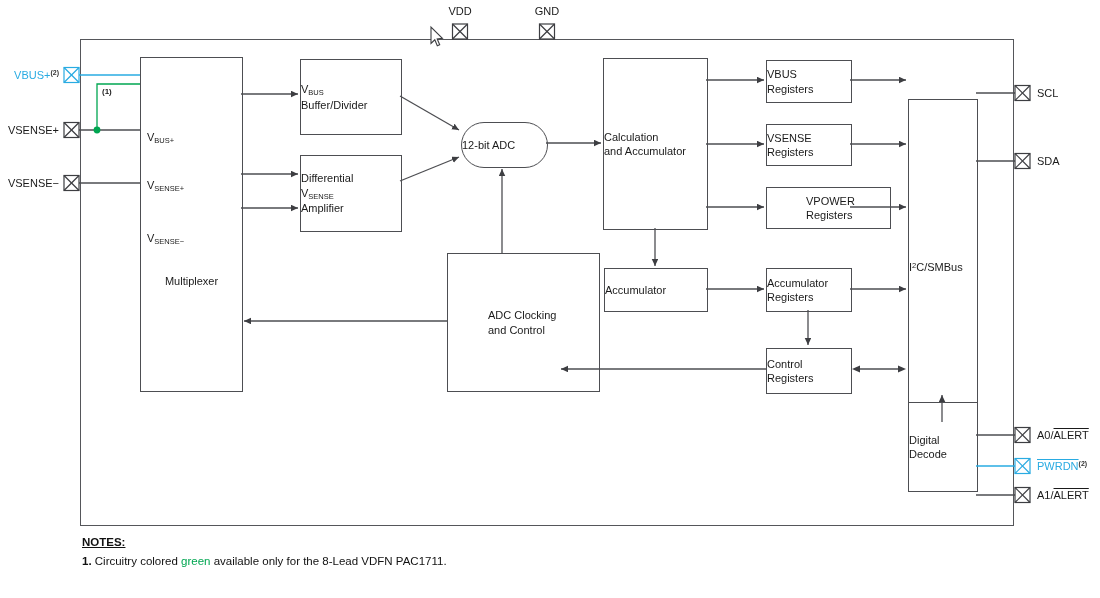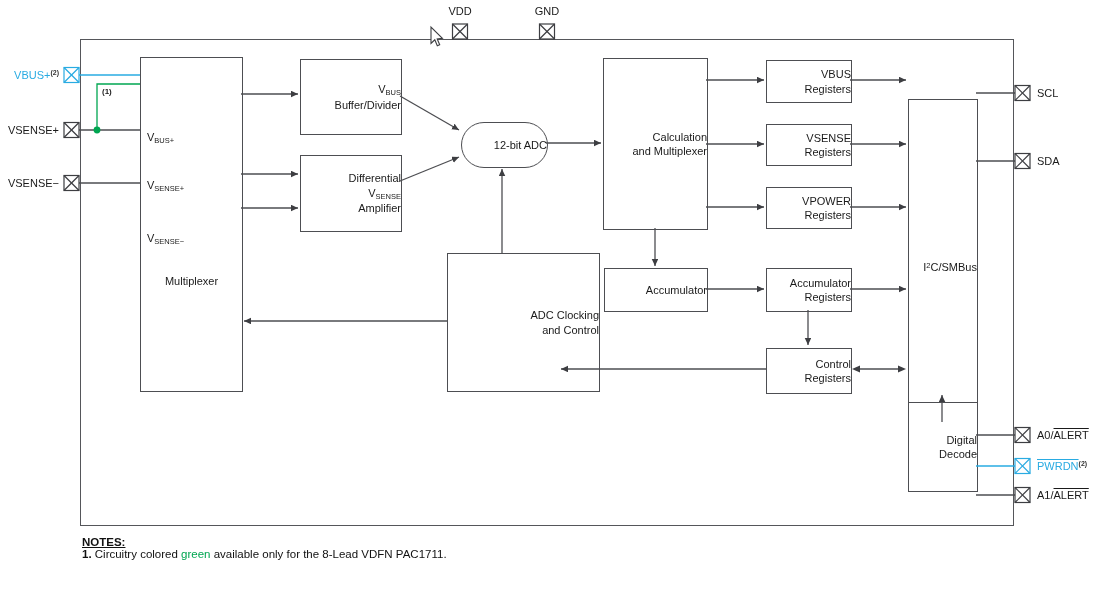--- a/index.html
+++ b/index.html
@@ -1,35 +1,35 @@
 <!DOCTYPE html>
 <html><head>
 <meta charset="utf-8">
 <style>
   html,body {margin:0; padding:0; background:#ffffff;}
   body {font-family:"Liberation Sans", sans-serif; color:#1a1a1a;}
   .stage {position:relative; width:1100px; height:598px; background:#fff; overflow:hidden;}
   .chip {position:absolute; border:1.4px solid #55565a; background:transparent;}
   .block {position:absolute; border:1.4px solid #4d4e52; background:#fff;
-          display:flex; flex-direction:column; align-items:flex-end; justify-content:center;
+          display:flex; flex-direction:column; align-items:flex-start; justify-content:center;
           text-align:center; font-size:11px; line-height:1.3; color:#1a1a1a; z-index:2;}
   .plain {position:absolute; border:1.4px solid #4d4e52; background:#fff; z-index:2;}
   .lbl {position:absolute; font-size:11px; white-space:nowrap; z-index:4; color:#1a1a1a;}
   .cv {transform:translateY(-50%);}
   .ra {text-align:right;}
   .ca {text-align:center;}
   .blue {color:#29ABE2;}
   .green {color:#00A651;}
   .ovl {text-decoration:overline; text-decoration-thickness:1px;}
   sub.s {font-size:7.5px; vertical-align:-2px; letter-spacing:0;}
   sup.n {font-size:7px; font-weight:bold; vertical-align:4px; color:#333;}
   svg.overlay {position:absolute; left:0; top:0; z-index:3; pointer-events:none;}
   .muxlbl {position:absolute; font-size:11px; white-space:nowrap; color:#1a1a1a;}
   .notes {position:absolute; left:82px; top:536px; font-size:11.5px; color:#111; z-index:4;}
-  .notes .hd {font-weight:bold; text-decoration:underline; }
+  .notes .hd {font-weight:bold; text-decoration:underline; margin-bottom:7px;}
   .notes .it {margin-bottom:7px;}
 </style>
 </head>
 <body>
 
 <div class="stage">
 
   <div class="chip" style="left:80px; top:39px; width:932px; height:485px;"></div>
 
   <div class="plain" style="left:140px; top:57px; width:101px; height:333px;">
@@ -49,32 +49,32 @@
     <span><span>V</span><sub class="s">SENSE</sub></span>
     <span>Amplifier</span>
   </div>
 
   <div class="block" style="left:461px; top:122px; width:85px; height:44px;border-radius:23px;">
     <span>12-bit ADC</span>
   </div>
 
   <div class="block" style="left:603px; top:58px; width:103px; height:170px;">
     <span>Calculation</span>
-    <span>and Multiplexer</span>
+    <span>and Accumulator</span>
   </div>
 
   <div class="block" style="left:766px; top:60px; width:84px; height:41px;">
     <span>VBUS</span>
     <span>Registers</span>
   </div>
   <div class="block" style="left:766px; top:124px; width:84px; height:40px;">
     <span>VSENSE</span>
     <span>Registers</span>
   </div>
-  <div class="block" style="left:766px; top:187px; width:84px; height:40px;">
+  <div class="block" style="left:766px; top:187px; width:84px; height:40px;padding-left:39px;">
     <span>VPOWER</span>
     <span>Registers</span>
   </div>
 
   <div class="block" style="left:604px; top:268px; width:102px; height:42px;">
     <span>Accumulator</span>
   </div>
   <div class="block" style="left:766px; top:268px; width:84px; height:42px;">
     <span>Accumulator</span>
     <span>Registers</span>

